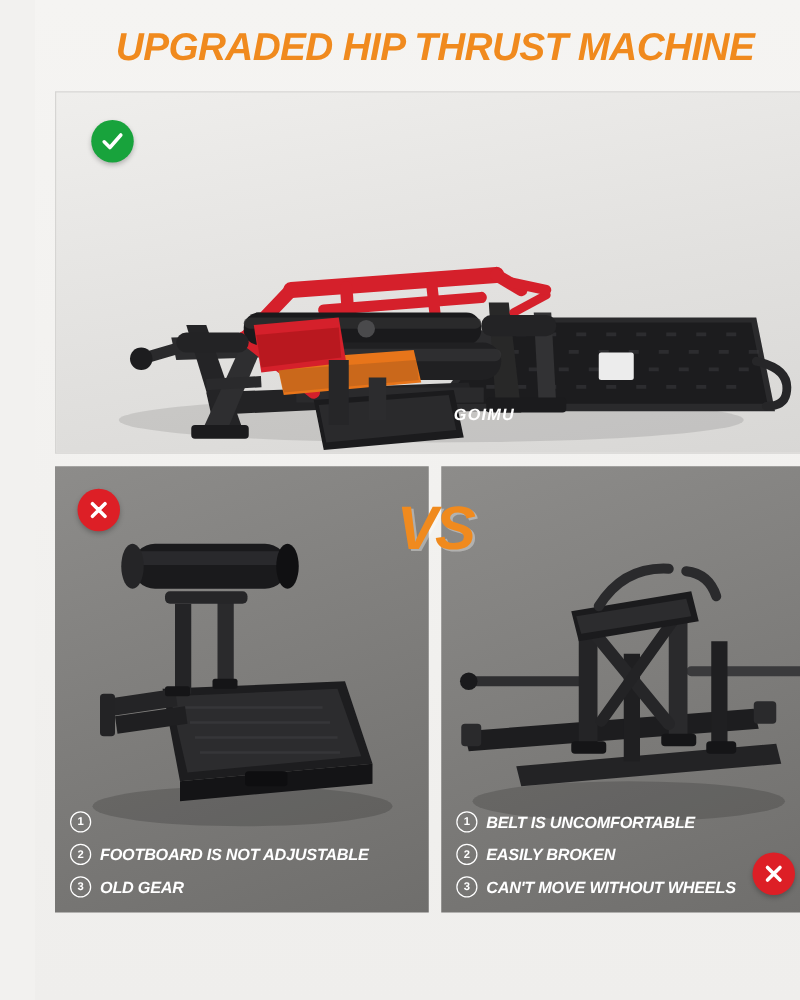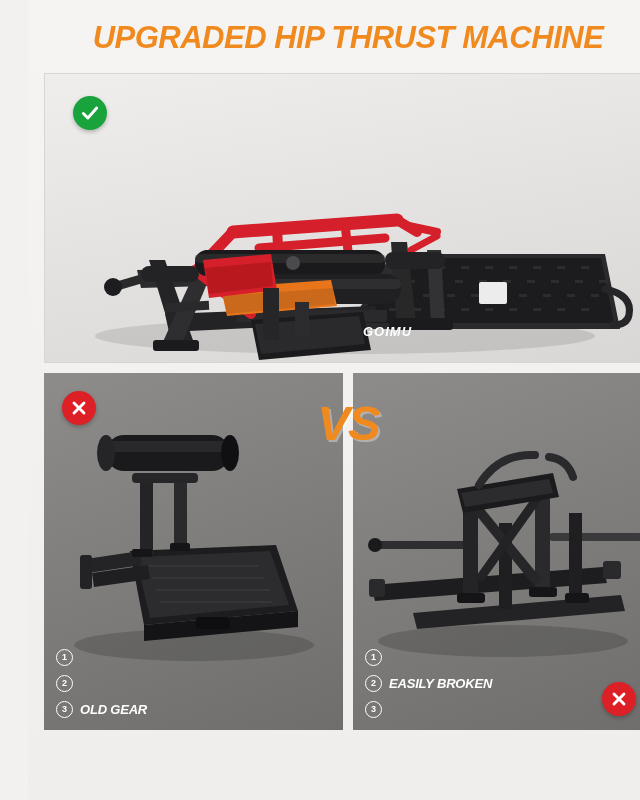--- a/index.html
+++ b/index.html
@@ -316,20 +316,21 @@
         <rect x="88" y="176" width="20" height="8" rx="2" fill="#151517"></rect>
         <rect x="126" y="170" width="20" height="8" rx="2" fill="#151517"></rect>
       </svg>
 
       <div class="bullets">
         <div class="bullet">
           <div class="bullet-num">1</div>
         </div>
         <div class="bullet">
           <div class="bullet-num">2</div>
+          <div class="bullet-text">FOOTBOARD IS NOT ADJUSTABLE</div>
         </div>
         <div class="bullet">
           <div class="bullet-num">3</div>
           <div class="bullet-text">OLD GEAR</div>
         </div>
       </div>
     </div>
 
     <div class="bad-panel">
       <div class="badge bad" style="right:16px; bottom:14px;">
@@ -367,25 +368,27 @@
         <path d="M196 84 q18 2 24 20" stroke="#2a2a2c" stroke-width="8" fill="none" stroke-linecap="round"></path>
 
         <rect x="104" y="220" width="28" height="10" rx="3" fill="#151517"></rect>
         <rect x="176" y="214" width="28" height="10" rx="3" fill="#151517"></rect>
         <rect x="212" y="220" width="24" height="10" rx="3" fill="#151517"></rect>
       </svg>
 
       <div class="bullets">
         <div class="bullet">
           <div class="bullet-num">1</div>
+          <div class="bullet-text">BELT IS UNCOMFORTABLE</div>
         </div>
         <div class="bullet">
           <div class="bullet-num">2</div>
           <div class="bullet-text">EASILY BROKEN</div>
         </div>
         <div class="bullet">
           <div class="bullet-num">3</div>
+          <div class="bullet-text">CAN'T MOVE WITHOUT WHEELS</div>
         </div>
       </div>
     </div>
 
   </div>
 </div>
 
 </body></html>

